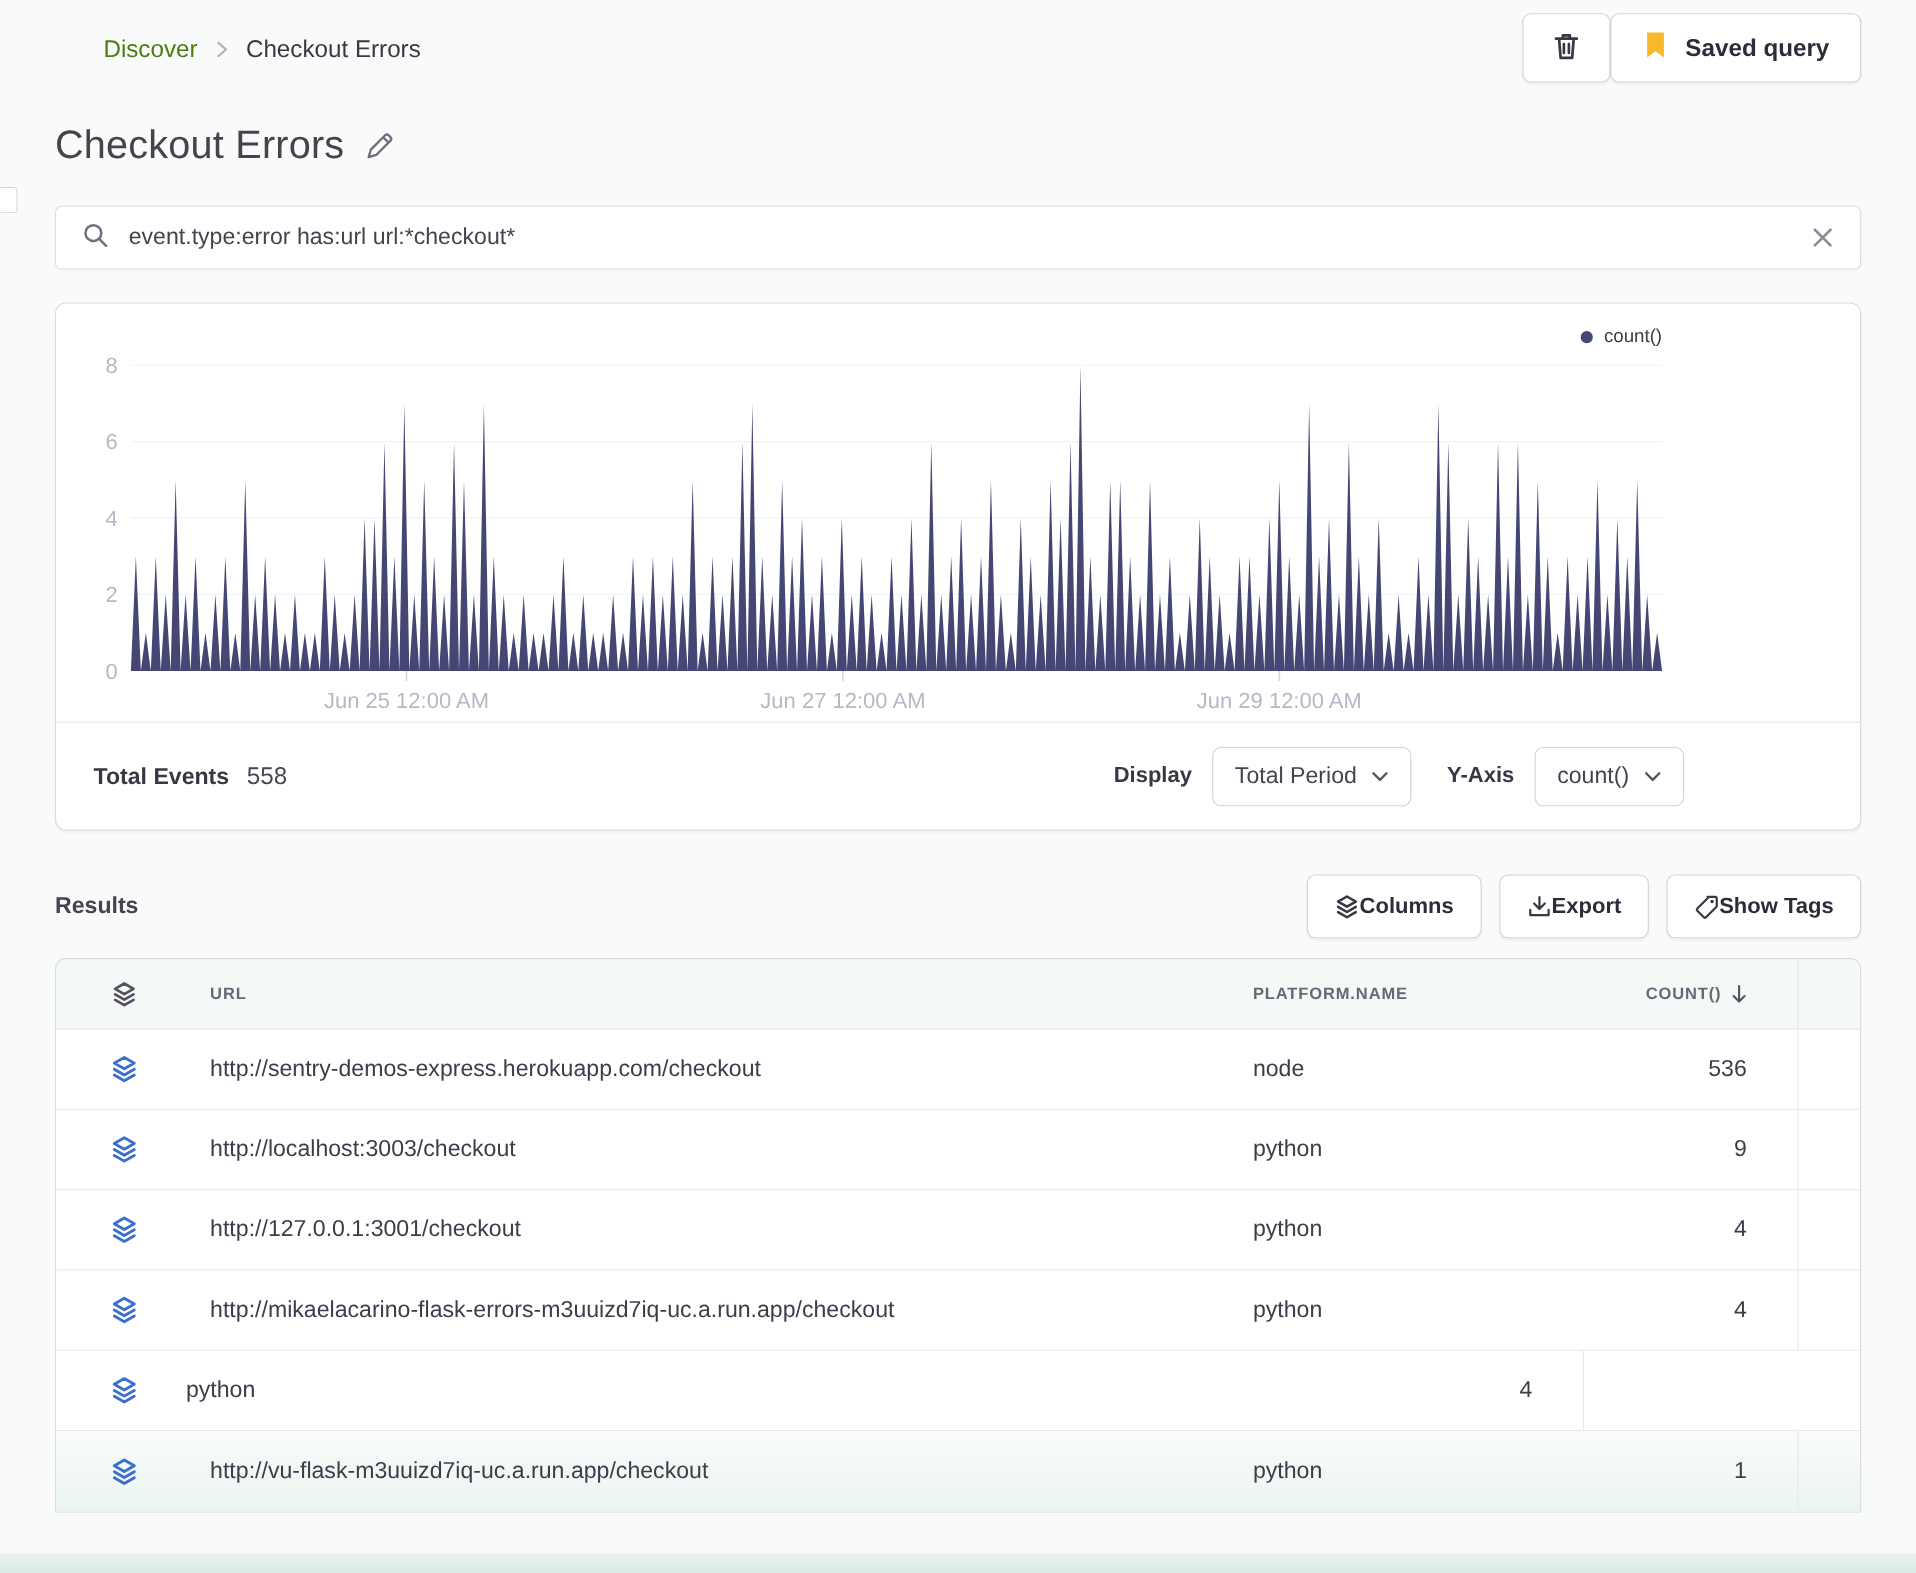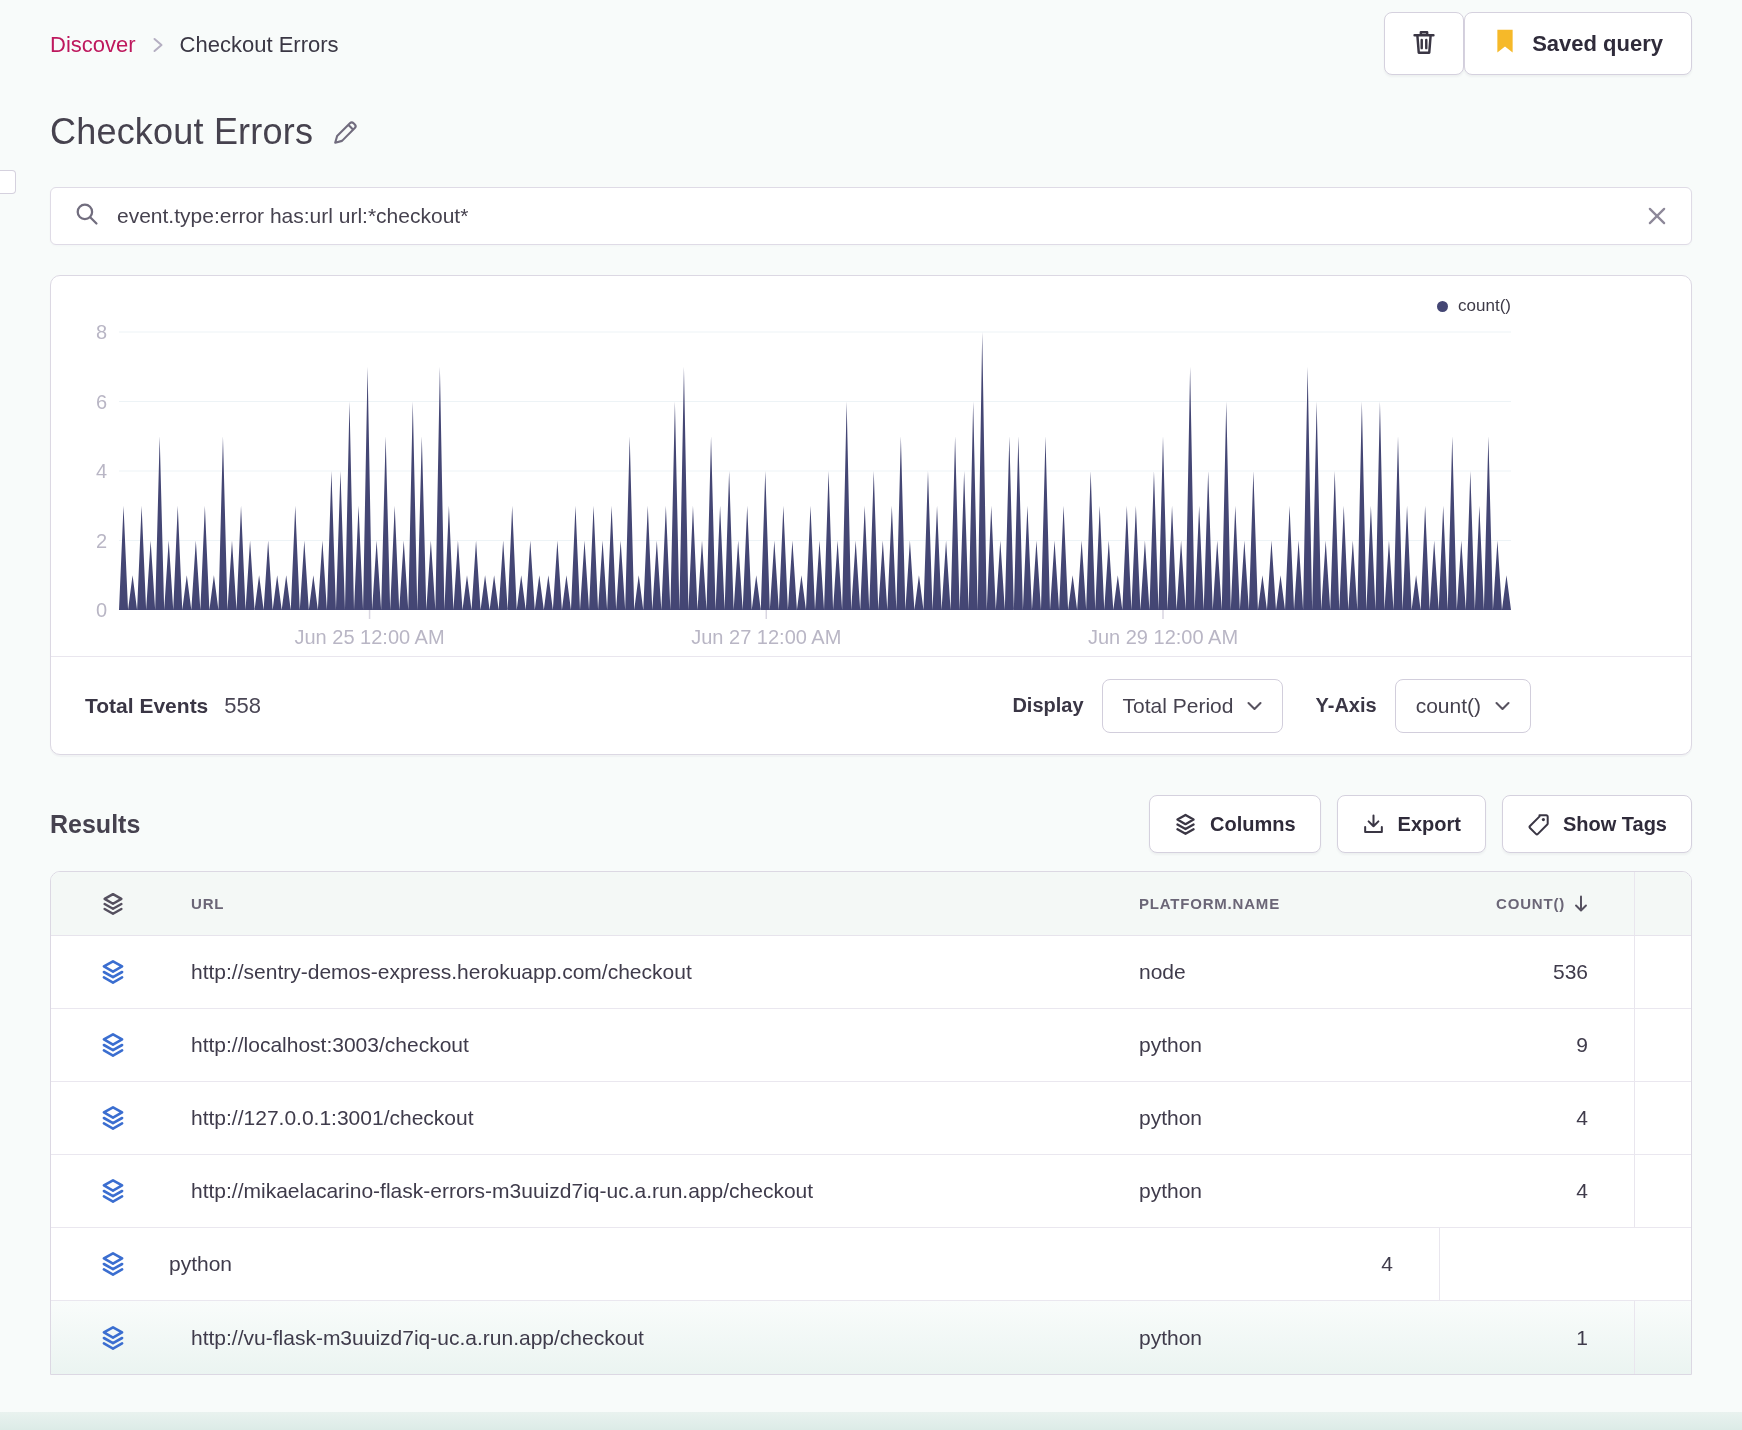--- a/index.html
+++ b/index.html
@@ -9,21 +9,21 @@
     font-family:"Liberation Sans", sans-serif;
     color:#3e3a4a;
     overflow:hidden;
     position:relative;
   }
   .page { padding:0 50px; }
 
   
   .top-row { display:flex; justify-content:space-between; align-items:flex-start; padding-top:12px; }
   .breadcrumb { display:flex; align-items:center; gap:16px; font-size:22px; margin-top:20px; }
-  .crumb-link { color:#be185d; cursor:pointer; }
+  .crumb-link { color:#4d7c0f; cursor:pointer;margin-left:44px; }
   .crumb-sep svg { display:block; }
   .crumb-current { color:#3a3744; }
   .top-actions { display:flex; gap:0;padding-left:40px; }
   .btn {
     background:#fff; border:1px solid #d5d1de; border-radius:8px;
     box-shadow:0 2px 2px rgba(60,50,80,0.05);
     display:inline-flex; align-items:center; justify-content:center;
     font-weight:700; color:#2f2b3a; cursor:pointer;
   }
   .icon-btn { width:80px; height:63px; }
@@ -74,23 +74,23 @@
   .ctrl-label { font-weight:700; font-size:20px; color:#3a3645; }
   .ctrl-label.second { margin-left:14px; }
   .dropdown {
     height:54px; background:#fff; border:1px solid #d2cedc; border-radius:8px;
     display:flex; align-items:center; gap:14px; padding:0 20px;
     font-size:21px; color:#46424f; cursor:pointer;
   }
 
   
   .results-row { margin-top:40px; display:flex; justify-content:space-between; align-items:center; }
-  .results-title { font-size:25px; font-weight:700; color:#46424f;text-align:right; }
+  .results-title { font-size:21px; font-weight:700; color:#46424f;text-align:right; }
   .results-actions { display:flex; gap:16px; }
-  .small-btn { height:58px; padding:0 24px; font-size:20px; gap:13px; }
+  .small-btn { height:58px; padding:0 24px; font-size:20px; }
 
   
   .table-card {
     margin-top:18px; background:#fff; border:1px solid #dcd8e3;
     border-bottom:1px solid #dcd8e3;
     border-radius:10px 10px 0 0; overflow:hidden;
   }
   .thead, .trow {
     display:grid;
     grid-template-columns:56px 942px 272px 167px 1fr;

